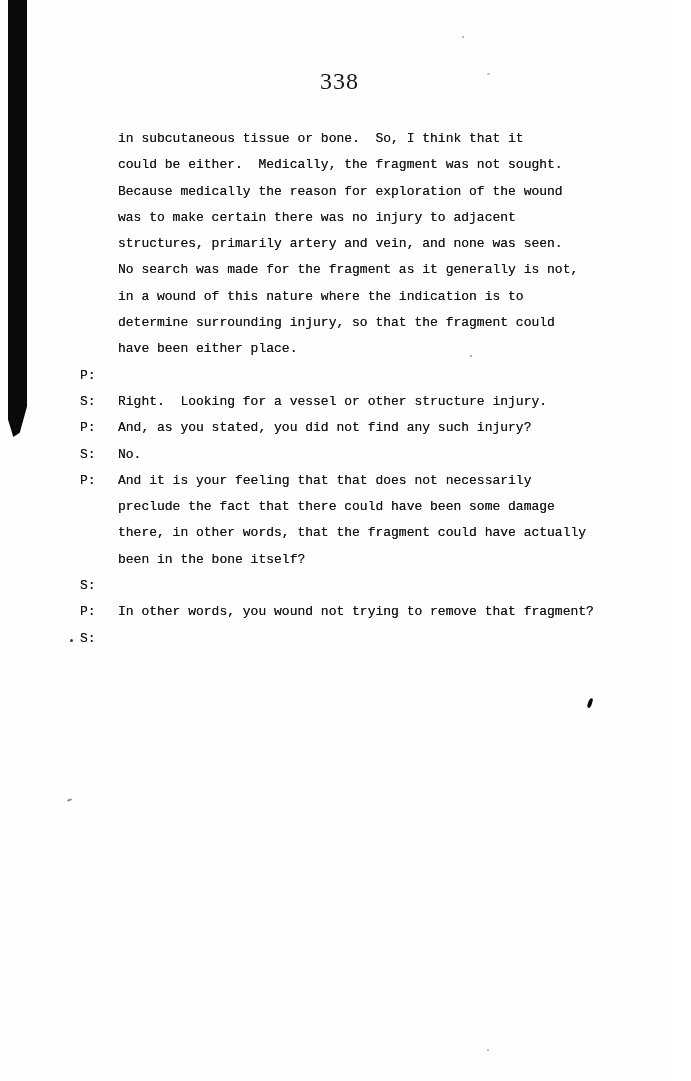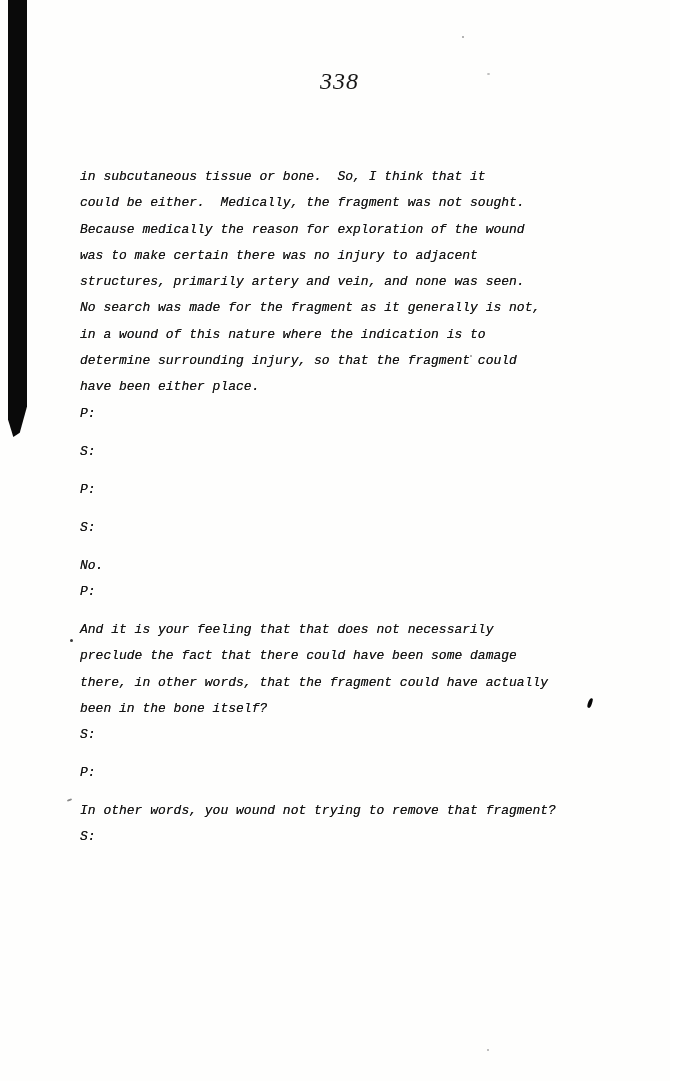--- a/index.html
+++ b/index.html
@@ -7,21 +7,20 @@
     padding: 0;
     background: #ffffff;
   }
   .page {
     position: relative;
     width: 670px;
     height: 1081px;
     background: #fefefd;
     overflow: hidden;
     font-family: "Liberation Mono", "DejaVu Sans Mono", monospace;
-    font-style: italic;
   }
 
   
   .edge-bar {
     position: absolute;
     left: 8px;
     top: 0;
     width: 19px;
     height: 437px;
     background: #0a0a0a;
@@ -41,21 +40,21 @@
 
   .transcript {
     position: absolute;
     left: 80px;
     top: 126px;
     width: 540px;
     font-size: 13px;
     color: #141414;
     text-shadow: 0 0 0.6px rgba(20,20,20,0.75);
   }
-  .block { display: flex; flex-direction: column; }
+  .block { display: flex; }
   .speaker {
     flex: 0 0 38px;
     width: 38px;
     line-height: 26.3px;
     white-space: pre;
   }
   .lines {
     line-height: 26.3px;
     white-space: pre;
   }
@@ -106,24 +105,26 @@
 determine surrounding injury, so that the fragment could
 have been either place.</div>
     </div>
 
     <div class="block">
       <span class="speaker">P:</span>
     </div>
 
     <div class="block">
       <span class="speaker">S:</span>
+      <div class="lines">Right.  Looking for a vessel or other structure injury.</div>
     </div>
 
     <div class="block">
       <span class="speaker">P:</span>
+      <div class="lines">And, as you stated, you did not find any such injury?</div>
     </div>
 
     <div class="block">
       <span class="speaker">S:</span>
       <div class="lines">No.</div>
     </div>
 
     <div class="block">
       <span class="speaker">P:</span>
       <div class="lines">And it is your feeling that that does not necessarily

